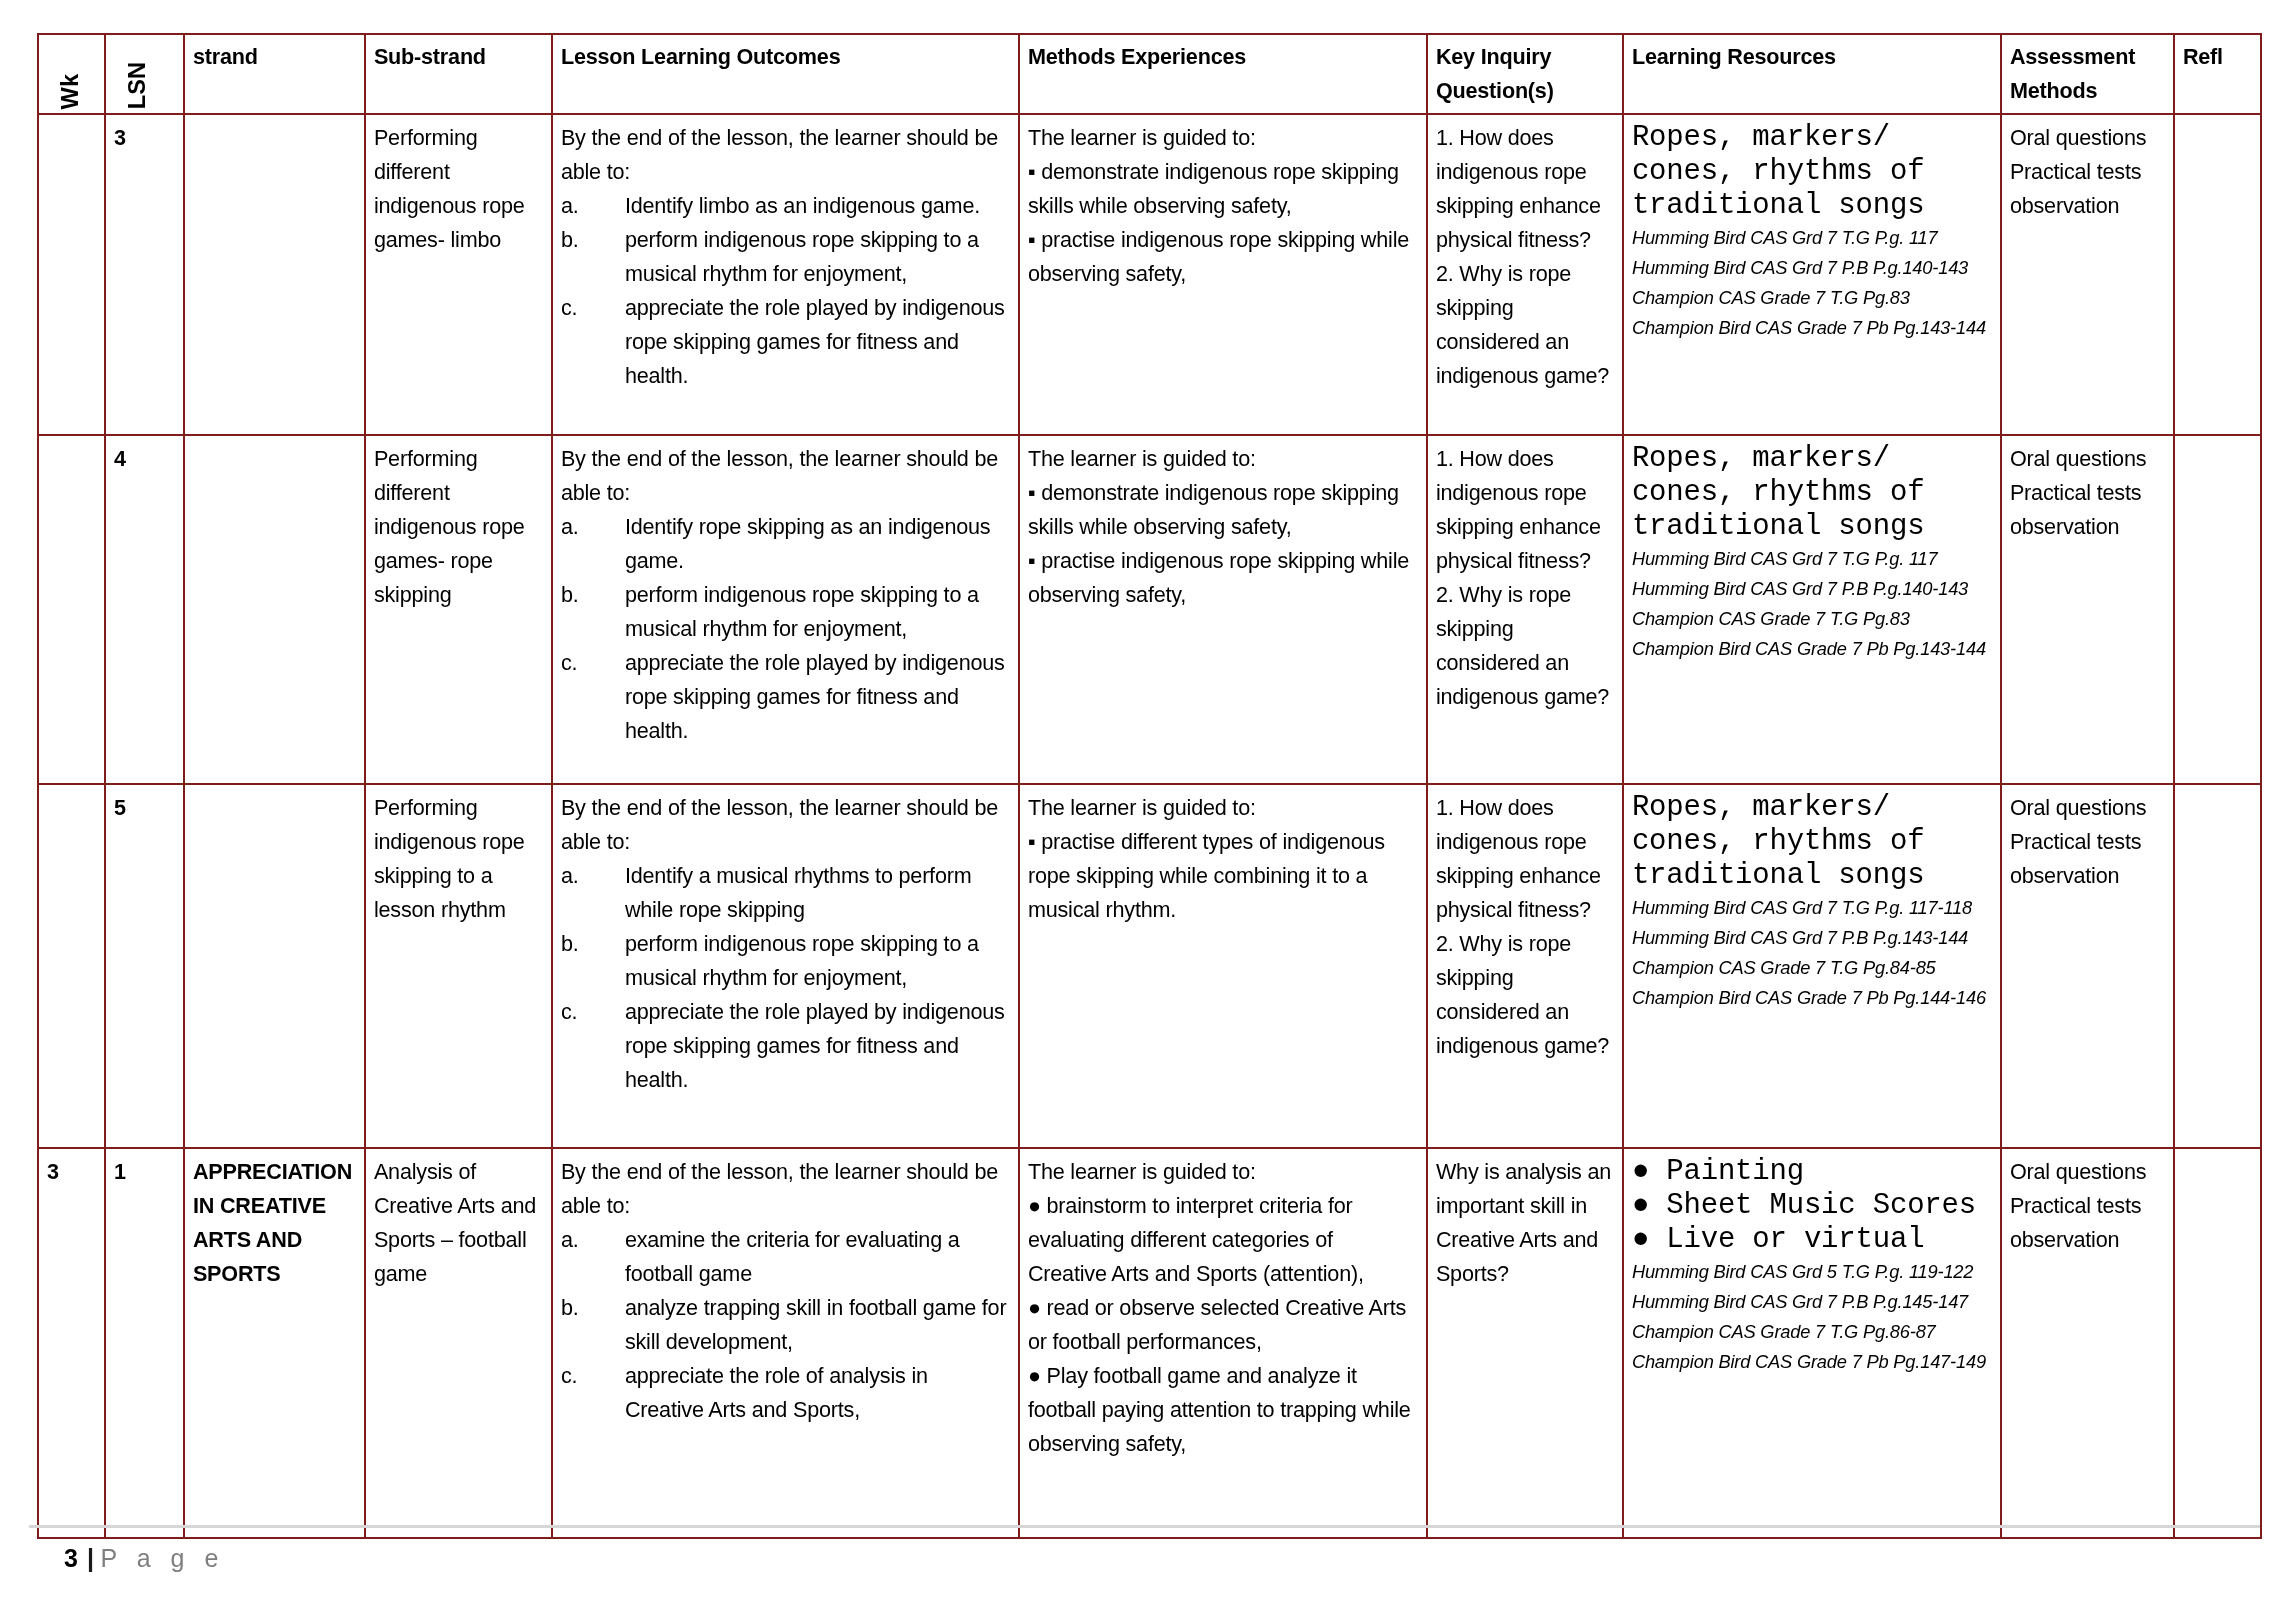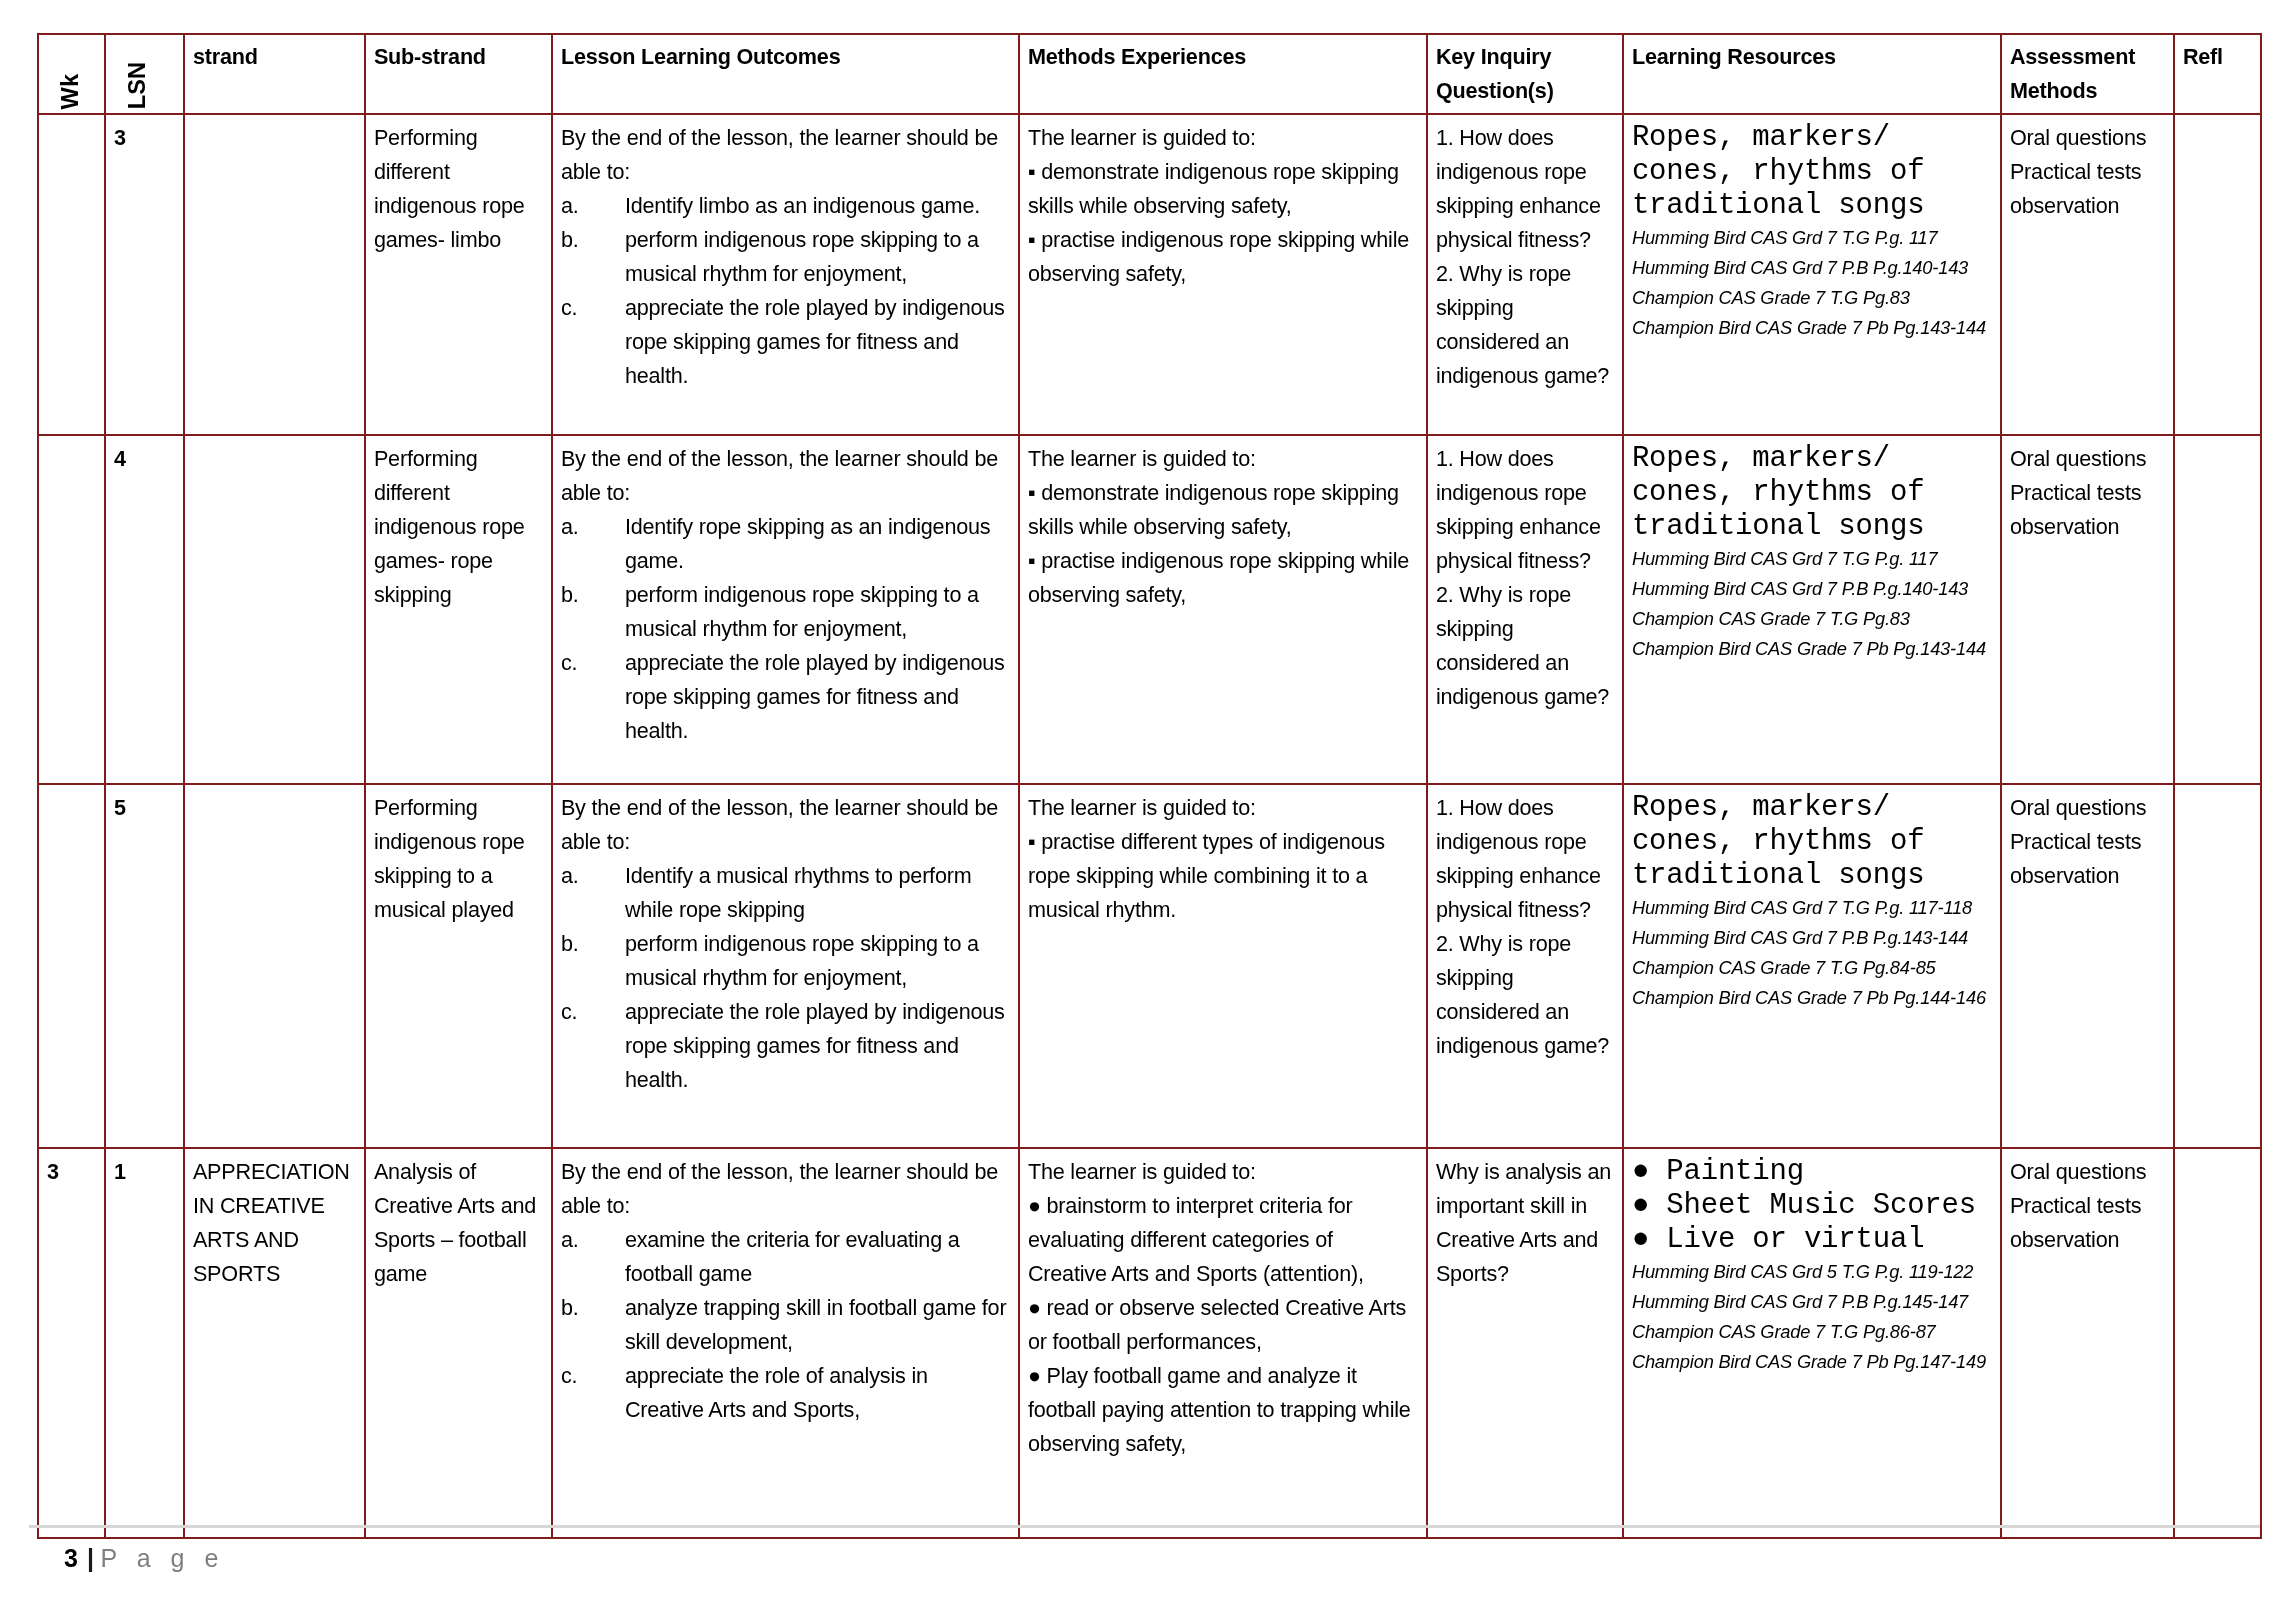--- a/index.html
+++ b/index.html
@@ -37,21 +37,21 @@
     bottom:3.9px;
     left:14.4px;
     writing-mode:vertical-rl;
     transform:rotate(180deg);
     font-weight:700;
     font-size:23.6px;
     letter-spacing:0;
   }
   .lsn-num, .wk-num{font-weight:700;font-size:25px;}
   .strand-bold{
-    font-weight:400;
+    font-weight:700;
     font-size:23.6px;
     line-height:35px;
     overflow-wrap:anywhere;
   }
   .items .item{display:flex;}
   .items .marker{flex:0 0 64px;}
   .items .itext{flex:1 1 auto;}
   .lines .line{min-height:34px;}
   .inquiry-cell{font-size:20px;line-height:33px;}
   .assess-cell{font-size:19.6px;line-height:34px;}
@@ -223,21 +223,21 @@
               <div class="line">observation</div>
             </div>
       </td>
       <td></td>
     </tr>
 
     <tr style="height:364px">
       <td class="wk-num"></td>
       <td class="lsn-num">5</td>
       <td></td>
-      <td>Performing indigenous rope skipping to a musical played</td>
+      <td>Performing indigenous rope skipping to a lesson rhythm</td>
       <td>
         <div>By the end of the lesson, the learner should be able to:</div>
         <div class="items">
               <div class="item">
                 <span class="marker">a.</span>
                 <span class="itext">Identify a musical rhythms to perform while rope skipping</span>
               </div>
               <div class="item">
                 <span class="marker">b.</span>
                 <span class="itext">perform indigenous rope skipping to a musical rhythm for enjoyment,</span>

